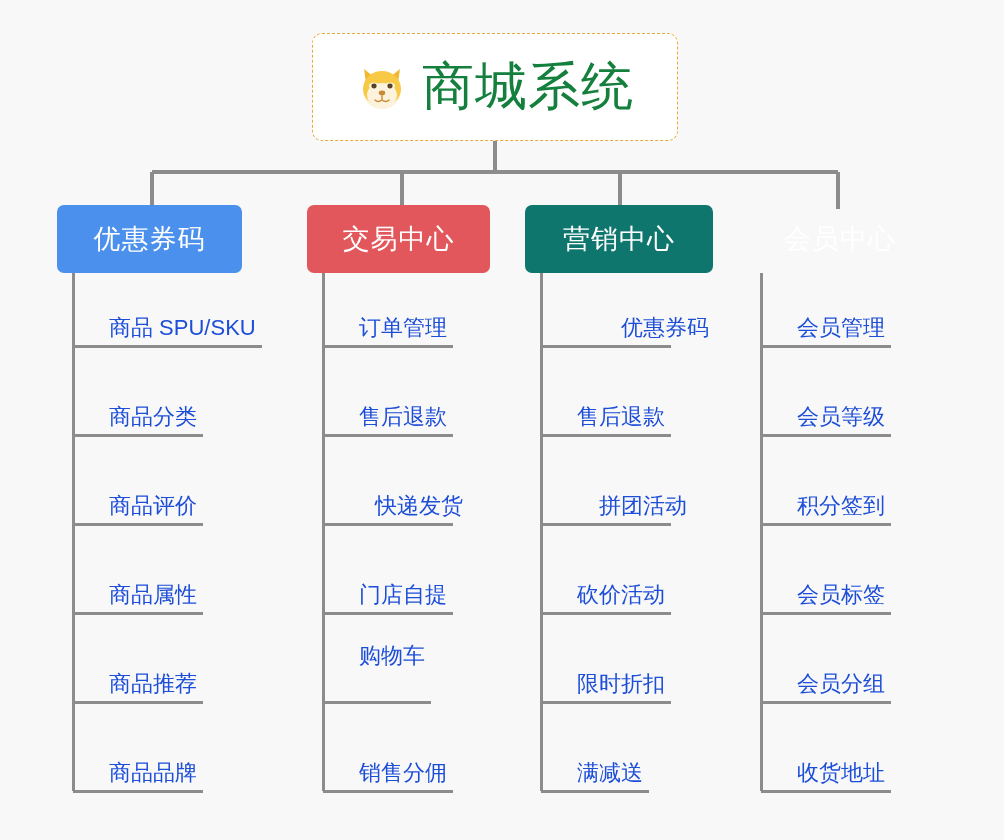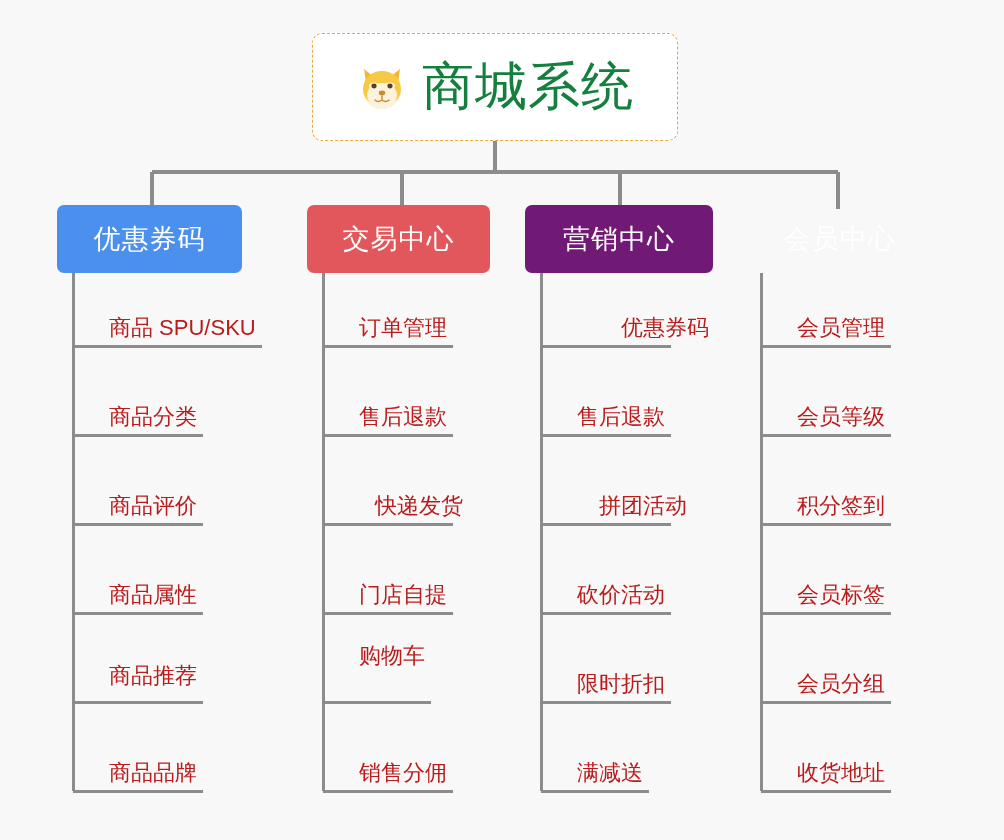--- a/index.html
+++ b/index.html
@@ -59,21 +59,21 @@
   
   .leaf{
     position:absolute;
     height:46px;
     display:flex;
     align-items:flex-end;
     box-sizing:border-box;
   }
   .leaf-label{
     font-size:22px;
-    color:#b91c1c;
+    color:#1d4ed8;
     white-space:nowrap;
     padding:0 6px 6px 6px;
     line-height:1.1;
   }
 </style>
 </head>
 <body>
 
 <div id="canvas">
 
@@ -141,21 +141,21 @@
     </div>
     <div class="leaf" style="left: 103px; top: 389px;">
       <span class="leaf-label">商品分类</span>
     </div>
     <div class="leaf" style="left: 103px; top: 478px;">
       <span class="leaf-label">商品评价</span>
     </div>
     <div class="leaf" style="left: 103px; top: 567px;">
       <span class="leaf-label">商品属性</span>
     </div>
-    <div class="leaf" style="left: 103px; top: 656px; align-items: center;">
+    <div class="leaf" style="left: 103px; top: 656px;">
       <span class="leaf-label">商品推荐</span>
     </div>
     <div class="leaf" style="left: 103px; top: 745px;">
       <span class="leaf-label">商品品牌</span>
     </div>
     <div class="cat-box" style="left: 307px; top: 205px; width: 183px; background: rgb(226, 87, 91);">
       <span class="cat-label">交易中心</span>
     </div>
     <div class="leaf" style="left: 353px; top: 300px;">
       <span class="leaf-label">订单管理</span>
@@ -168,21 +168,21 @@
     </div>
     <div class="leaf" style="left: 353px; top: 567px;">
       <span class="leaf-label">门店自提</span>
     </div>
     <div class="leaf" style="left: 353px; top: 628px;">
       <span class="leaf-label">购物车</span>
     </div>
     <div class="leaf" style="left: 353px; top: 745px;">
       <span class="leaf-label">销售分佣</span>
     </div>
-    <div class="cat-box" style="left: 525px; top: 205px; width: 188px; background: #701a75;">
+    <div class="cat-box" style="left: 525px; top: 205px; width: 188px; background: #0f766e;">
       <span class="cat-label">营销中心</span>
     </div>
     <div class="leaf" style="left: 571px; top: 300px; margin-left: 44px;">
       <span class="leaf-label">优惠券码</span>
     </div>
     <div class="leaf" style="left: 571px; top: 389px;">
       <span class="leaf-label">售后退款</span>
     </div>
     <div class="leaf" style="left: 593px; top: 478px;">
       <span class="leaf-label">拼团活动</span>

